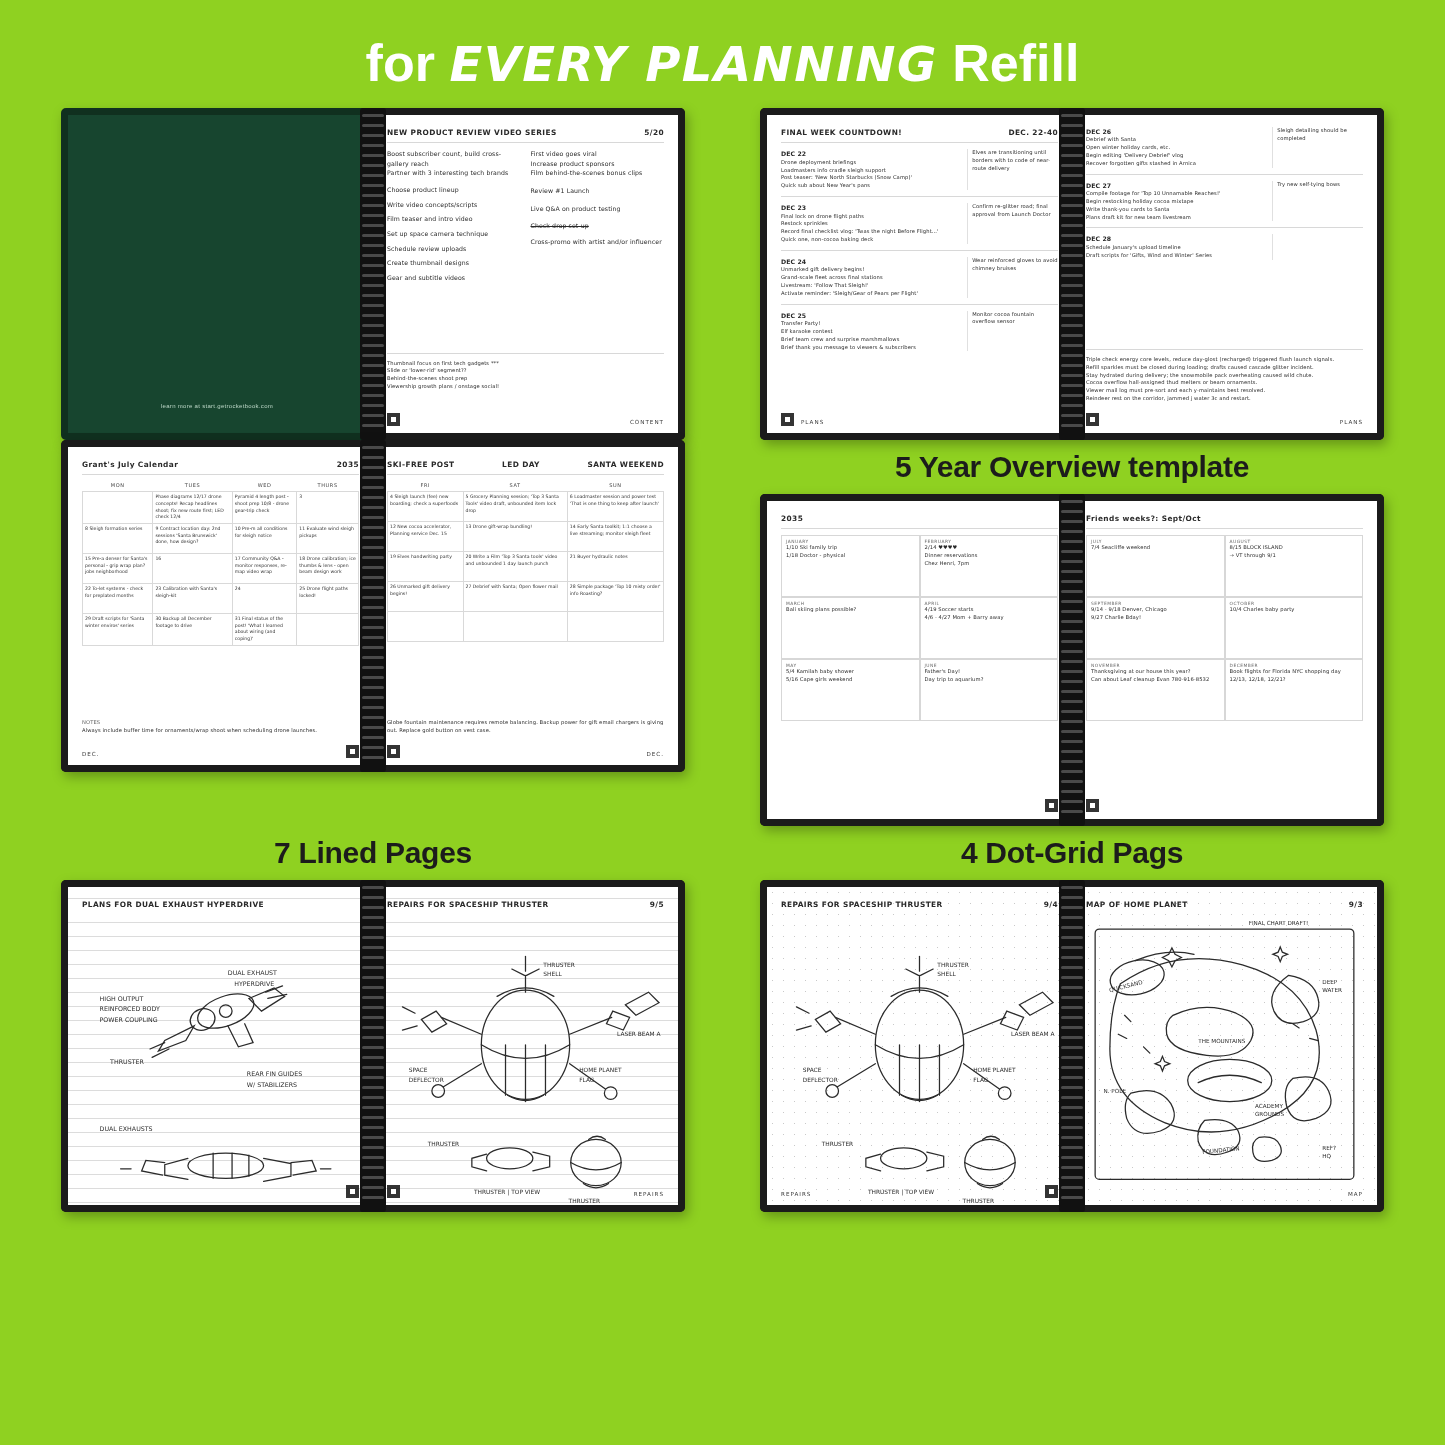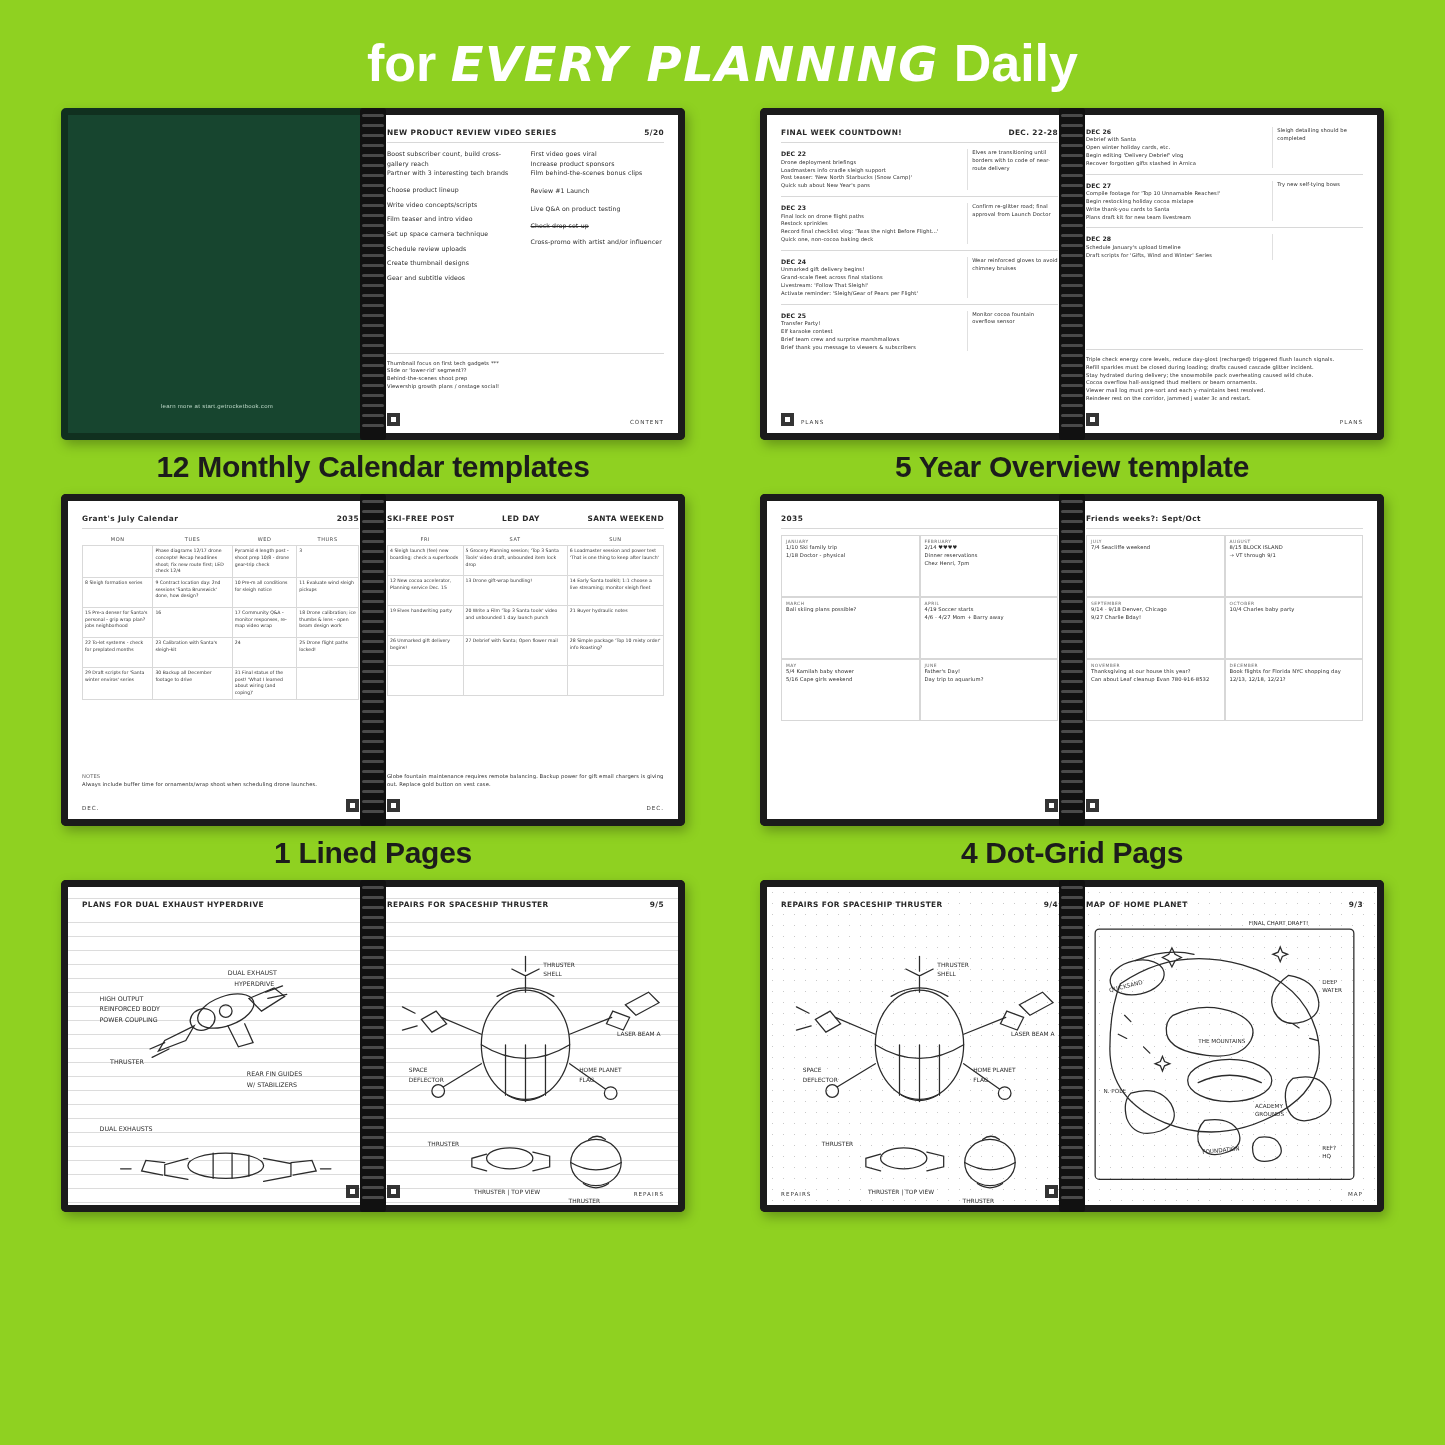--- a/index.html
+++ b/index.html
@@ -187,21 +187,21 @@
 
   .hdr-line { display:flex; justify-content:space-between; font-family:"DejaVu Sans",sans-serif; font-size:6.6px; color:#222; letter-spacing:.4px; }
 </style>
 </head>
 <body>
 
 <div class="page">
 
   <div class="header">
     <div class="headline-2">
-      <span>for </span><span class="script">EVERY PLANNING</span><span> Daily</span>
+      <span>for </span><span class="script">EVERY PLANNING</span><span> Refill</span>
     </div>
   </div>
 
   <div class="grid">
 
     <div class="cell">
       <div class="spread">
         <div class="page-left cover">
           <div class="cover-text">learn more at
 start.getrocketbook.com</div>
@@ -293,21 +293,21 @@
         </div>
       </div>
     </div>
 
     <div class="cell">
       <div class="spread">
         <div class="page-left">
           <div class="pg-inner">
             <div class="hdr-line">
               <span class="hw title">FINAL WEEK COUNTDOWN!</span>
-              <span class="hw title">DEC. 22-28</span>
+              <span class="hw title">DEC. 22-40</span>
             </div>
             <div class="rule"></div>
 
             <div style="display:flex; gap:6px; margin-bottom:6px">
               <div style="flex:2.1">
                 <div class="hw" style="font-weight:bold">DEC 22</div>
                 <div class="hw small">Drone deployment briefings</div>
                 <div class="hw small">Loadmasters info cradle sleigh support</div>
                 <div class="hw small">Post teaser: 'New North Starbucks (Snow Camp)'</div>
                 <div class="hw small">Quick sub about New Year's pans</div>
@@ -448,21 +448,20 @@
               <div class="hw small">Reindeer rest on the corridor, jammed j water 3c and restart.</div>
             </div>
             <div class="qr left"></div>
             <div class="footer-lbl footer-right">PLANS</div>
           </div>
         </div>
       </div>
     </div>
 
     <div class="cell">
-      <div class="cell-title">12 Monthly Calendar templates</div>
       <div class="spread">
         <div class="page-left">
           <div class="pg-inner">
             <div class="hdr-line">
               <span class="hw title">Grant's July Calendar</span>
               <span class="hw title">2035</span>
             </div>
             <div class="rule"></div>
             <table class="cal">
               <tbody>
@@ -711,21 +710,21 @@
                 <div class="hw small">Book flights for Florida NYC shopping day 12/13, 12/18, 12/21?</div>
               </div>
             </div>
             <div class="qr left"></div>
           </div>
         </div>
       </div>
     </div>
 
     <div class="cell">
-      <div class="cell-title">1 Lined Pages</div>
+      <div class="cell-title">7 Lined Pages</div>
       <div class="spread">
         <div class="page-left">
           <div class="lined"></div>
           <div class="pg-inner">
             <div class="hw title">PLANS FOR DUAL EXHAUST HYPERDRIVE</div>
             <svg class="sketch" viewBox="0 0 290 320">
               <g fill="none" stroke="#2b2b2b" stroke-width="1.2" stroke-linecap="round">
                 <ellipse cx="150" cy="118" rx="28" ry="14" transform="rotate(-20 150 118)"></ellipse>
                 <ellipse cx="128" cy="126" rx="12" ry="10" transform="rotate(-20 128 126)"></ellipse>
                 <path d="M172 106 l24 -10 l10 8 l-22 14 z"></path>

